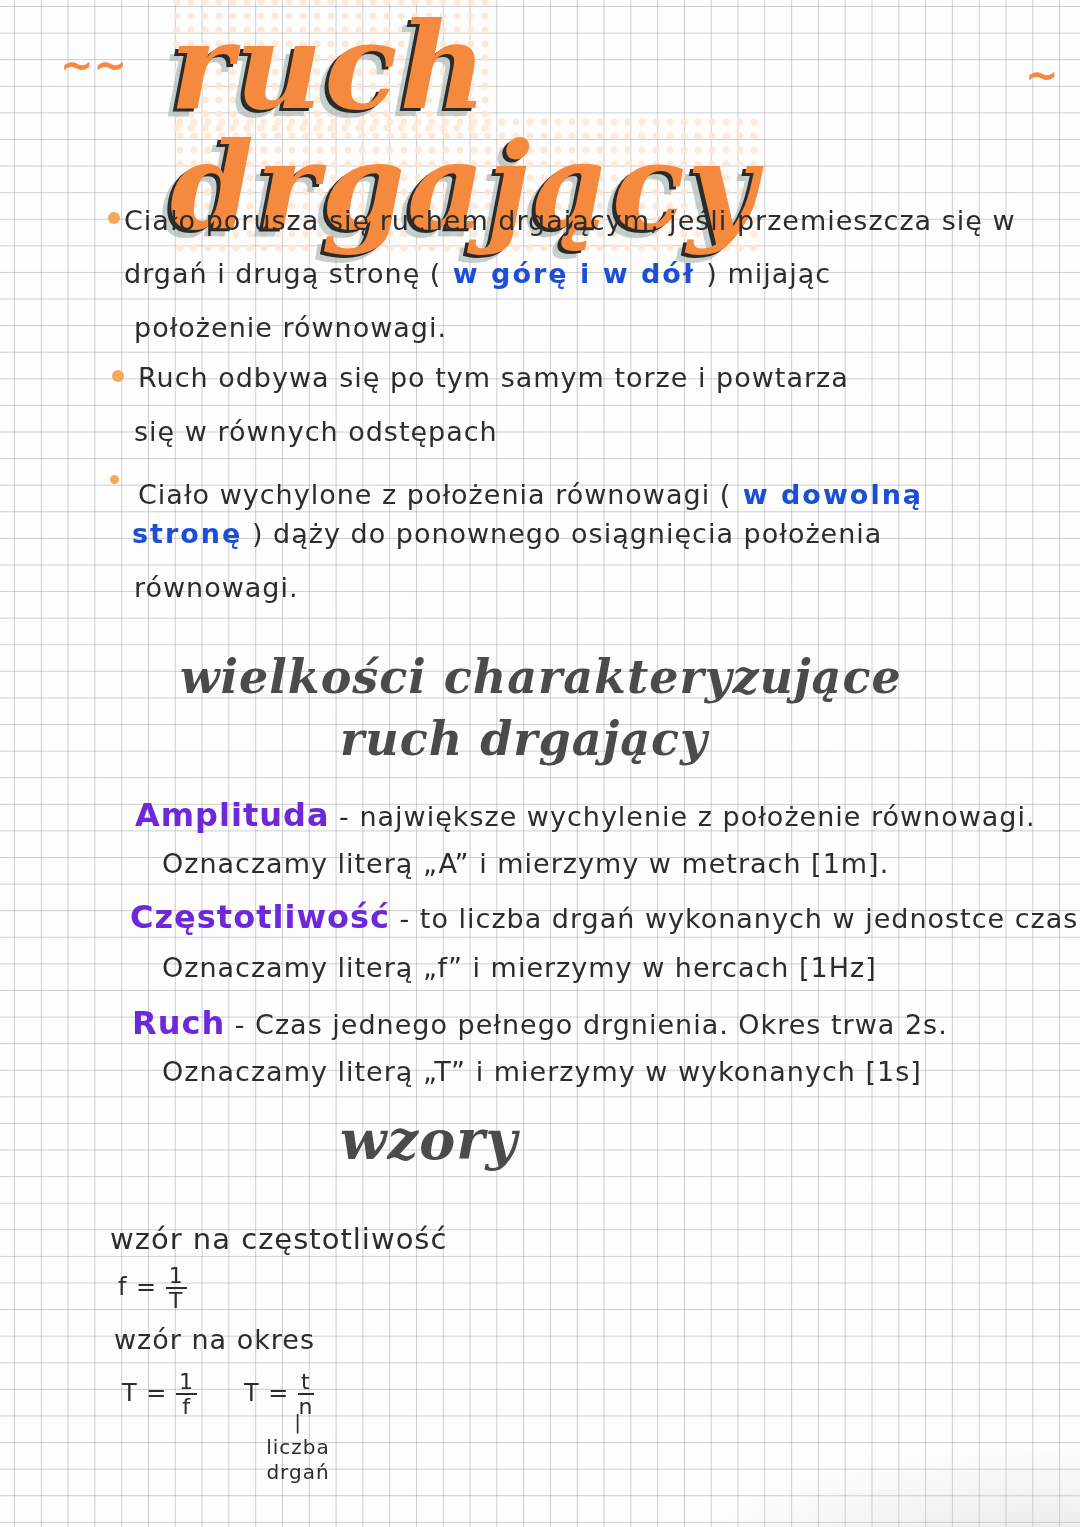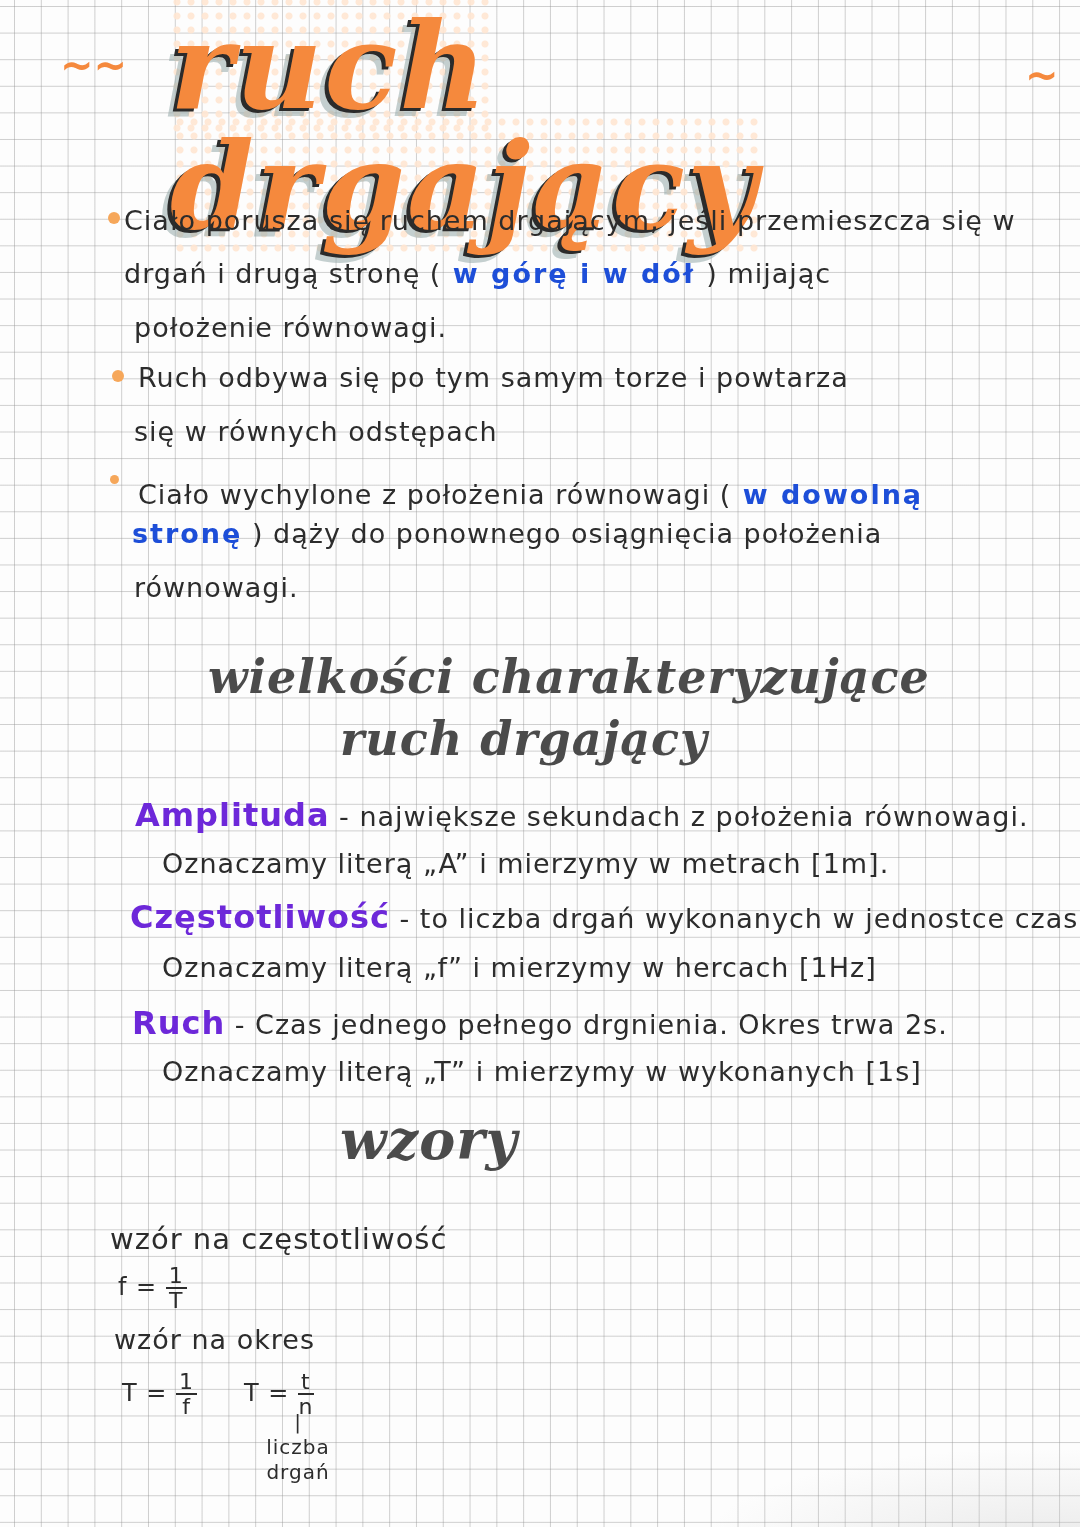--- a/index.html
+++ b/index.html
@@ -85,26 +85,26 @@
   <div class="bullet" style="left:112px;top:370px;"></div>
   <div class="abs hw" style="left:138px;top:362px;"><span>Ruch  odbywa  się  po  tym  samym  torze  i   powtarza</span></div>
   <div class="abs hw" style="left:134px;top:416px;"><span>się   w  równych  odstępach</span></div>
 
   <div class="bullet" style="left:110px;top:475px;width:9px;height:9px;"></div>
   <div class="abs hw" style="left:138px;top:466px;margin-top:13px;"><span>Ciało   wychylone   z  położenia   równowagi (</span><span class="hl"> w  dowolną</span></div>
   <div class="abs hw" style="left:132px;top:518px;"><span class="hl">stronę</span><span> ) dąży   do  ponownego   osiągnięcia  położenia</span></div>
   <div class="abs hw" style="left:134px;top:572px;"><span>równowagi.</span></div>
 </div>
 
-<div class="abs sub-heading" style="left:180px;top:650px;margin-left:28px;">wielkości charakteryzujące</div>
+<div class="abs sub-heading" style="left:180px;top:650px;">wielkości charakteryzujące</div>
 <div class="abs sub-heading" style="left:340px;top:712px;">ruch drgający</div>
 
 <div>
   <div class="abs hw" style="left:135px;top:796px;">
-    <span class="term">Amplituda</span><span> - największe  sekundach  z  położenia   równowagi.</span>
+    <span class="term">Amplituda</span><span> - największe  wychylenie  z  położenie   równowagi.</span>
   </div>
   <div class="abs hw" style="left:162px;top:848px;">Oznaczamy  literą  „A”  i  mierzymy  w  metrach [1m].</div>
 
   <div class="abs hw" style="left:130px;top:898px;">
     <span class="term">Częstotliwość</span><span> - to  liczba  drgań  wykonanych  w  jednostce czasu</span>
   </div>
   <div class="abs hw" style="left:162px;top:952px;">Oznaczamy  literą  „f”  i  mierzymy  w  hercach  [1Hz]</div>
 
   <div class="abs hw" style="left:132px;top:1004px;">
     <span class="term">Ruch</span><span> - Czas jednego  pełnego  drgnienia. Okres trwa  2s.</span>

